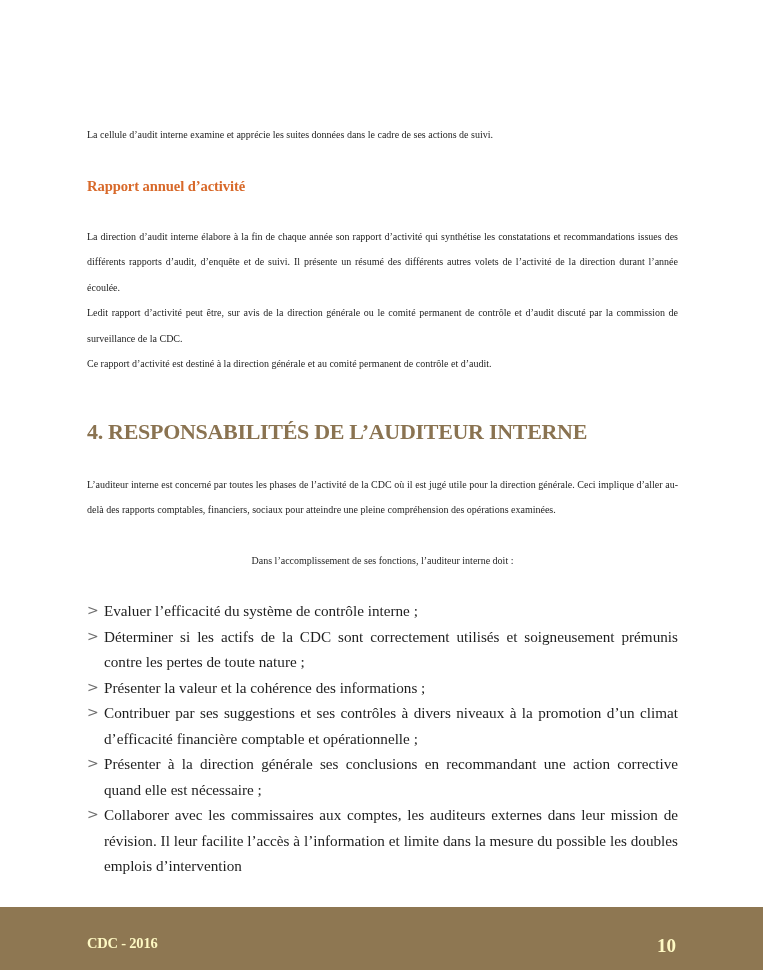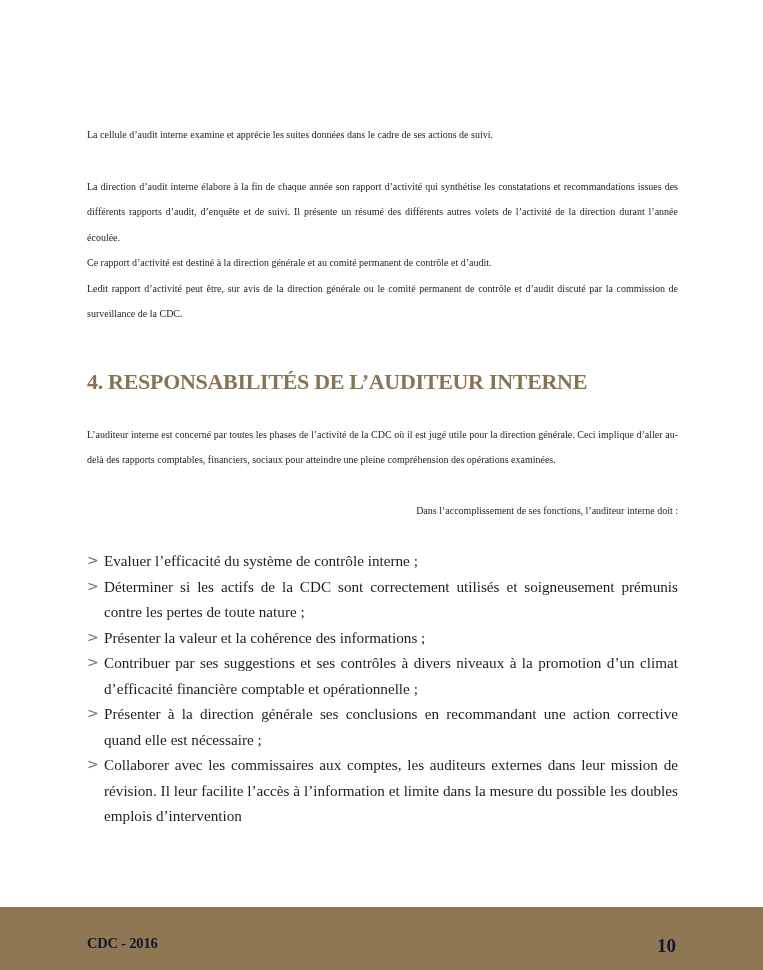--- a/index.html
+++ b/index.html
@@ -81,21 +81,21 @@
       font-size: 14px;
       font-family: "DejaVu Sans", sans-serif;
     }
     .footer {
       position: absolute;
       left: 0;
       top: 907px;
       width: 763px;
       height: 63px;
       background: #8e7752;
-      color: #0f172a;
+      color: #fef9c3;
       text-align: center;
     }
     .footer .left {
       position: absolute;
       left: 87px;
       top: 28px;
       font-size: 14.5px;
       font-weight: bold;
       letter-spacing: -0.2px;
     }
@@ -108,34 +108,35 @@
     }
   </style>
 </head>
 <body>
 
 <div class="page">
   <div class="content">
 
     <p class="intro-line">La cellule d’audit interne examine et apprécie les suites données dans le cadre de ses actions de suivi.</p>
 
+    <div class="subheading">Rapport annuel d’activité</div>
 
     <div class="para-block">
       <p>La direction d’audit interne élabore à la fin de chaque année son rapport d’activité qui synthétise les constatations et recommandations issues des différents rapports d’audit, d’enquête et de suivi. Il présente un résumé des différents autres volets de l’activité de la direction durant l’année écoulée.</p>
+      <p>Ledit rapport d’activité peut être, sur avis de la direction générale ou le comité permanent de contrôle et d’audit discuté par la commission de surveillance de la CDC.</p>
       <p style="text-align:left;">Ce rapport d’activité est destiné à la direction générale et au comité permanent de contrôle et d’audit.</p>
-      <p>Ledit rapport d’activité peut être, sur avis de la direction générale ou le comité permanent de contrôle et d’audit discuté par la commission de surveillance de la CDC.</p>
     </div>
 
     <h2 class="section-title">4. RESPONSABILITÉS DE L’AUDITEUR INTERNE</h2>
 
     <p>L’auditeur interne est concerné par toutes les phases de l’activité de la CDC où il est jugé utile pour la direction générale. Ceci implique d’aller au-delà des rapports comptables, financiers, sociaux pour atteindre une pleine compréhension des opérations examinées.</p>
 
     <div class="gap"></div>
 
-    <p style="text-align:right;">Dans l’accomplissement de ses fonctions, l’auditeur interne doit :</p>
+    <p style="text-align:center;">Dans l’accomplissement de ses fonctions, l’auditeur interne doit :</p>
 
     <ul class="bullets">
       <li>
         <span class="marker">&gt;</span>
         <span>Evaluer l’efficacité du système de contrôle interne ;</span>
       </li>
       <li>
         <span class="marker">&gt;</span>
         <span>Déterminer si les actifs de la CDC sont correctement utilisés et soigneusement prémunis contre les pertes de toute nature ;</span>
       </li>

